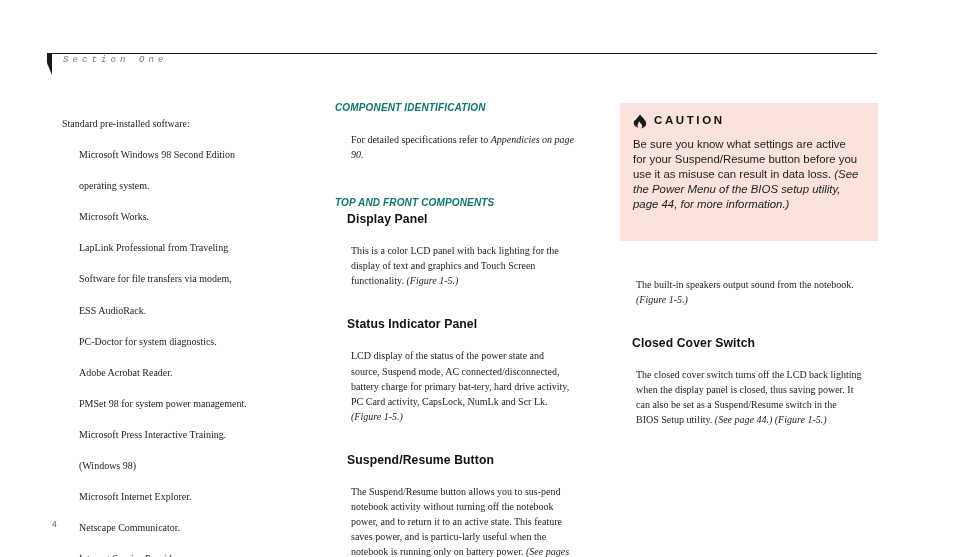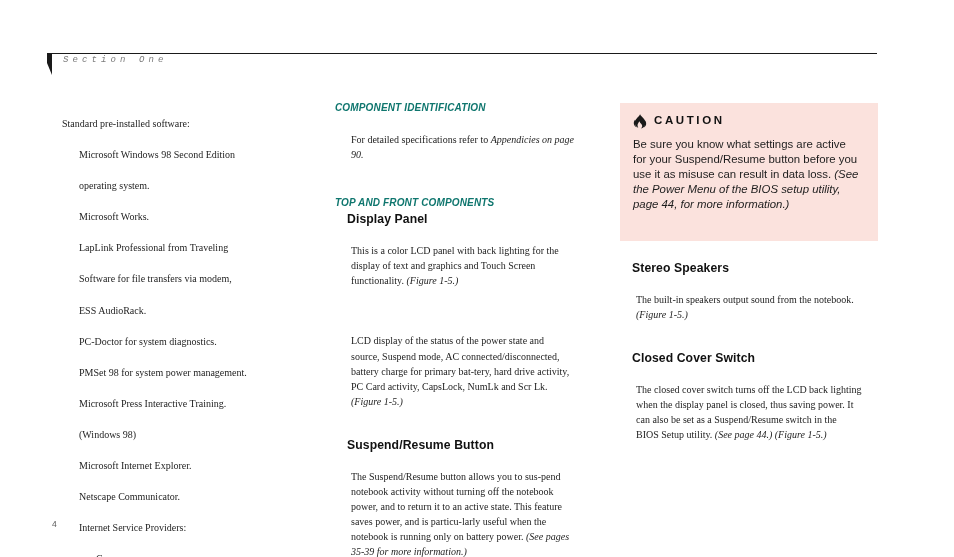--- a/index.html
+++ b/index.html
@@ -165,20 +165,21 @@
   <div class="col col-1">
     <div class="para listline lvl0">Standard pre-installed software:</div>
 
     <div class="para listline lvl1">Microsoft Windows 98 Second Edition</div>
     <div class="para listline lvl1">operating system.</div>
     <div class="para listline lvl1">Microsoft Works.</div>
     <div class="para listline lvl1">LapLink Professional from Traveling</div>
     <div class="para listline lvl1">Software for file transfers via modem,</div>
     <div class="para listline lvl1">ESS AudioRack.</div>
     <div class="para listline lvl1">PC-Doctor for system diagnostics.</div>
+    <div class="para listline lvl1">Adobe Acrobat Reader.</div>
     <div class="para listline lvl1">PMSet 98 for system power management.</div>
     <div class="para listline lvl1">Microsoft Press Interactive Training.</div>
     <div class="para listline lvl1">(Windows 98)</div>
     <div class="para listline lvl1">Microsoft Internet Explorer.</div>
     <div class="para listline lvl1">Netscape Communicator.</div>
     <div class="para listline lvl1">Internet Service Providers:</div>
     <div class="para listline lvl2">Compuserve.</div>
     <div class="para listline lvl2">AOL.</div>
     <div class="para listline lvl2">Earthlink.</div>
   </div>
@@ -189,20 +190,21 @@
 
     <div class="gap-lg"></div>
 
     <h1 class="sect">TOP AND FRONT COMPONENTS</h1>
 
     <h2 class="sub">Display Panel</h2>
     <p class="para"><span>This is a color LCD panel with back lighting for the display of text and graphics and Touch Screen functionality. </span><i>(Figure 1-5.)</i></p>
 
     <div class="gap-md"></div>
 
+    <h2 class="sub">Status Indicator Panel</h2>
     <p class="para"><span>LCD display of the status of the power state and source, Suspend mode, AC connected/disconnected, battery charge for primary bat-tery, hard drive activity, PC Card activity, CapsLock, NumLk and Scr Lk. </span><i>(Figure 1-5.)</i></p>
 
     <div class="gap-md"></div>
 
     <h2 class="sub">Suspend/Resume Button</h2>
     <p class="para"><span>The Suspend/Resume button allows you to sus-pend notebook activity without turning off the notebook power, and to return it to an active state. This feature saves power, and is particu-larly useful when the notebook is running only on battery power. </span><i>(See pages 35-39 for more information.)</i></p>
   </div>
 
   <div class="caution">
     <div class="caution-head">
@@ -219,21 +221,20 @@
           <path d="M11.8 6.2 C12.9 7.5 13.4 8.9 13.1 10.4 C12.8 11.8 11.9 12.9 10.7 13.6
                    C11.6 12.1 12.0 10.6 11.6 9.1 C11.3 8.0 11.1 7.2 11.8 6.2 Z" fill="#1a1a1a"></path>
         </svg>
       </span>
       <span class="caution-title">CAUTION</span>
     </div>
     <p class="caution-body"><span>Be sure you know what settings are active for your Suspend/Resume button before you use it as misuse can result in data loss. </span><i>(See the Power Menu of the BIOS setup utility, page 44, for more information.)</i></p>
   </div>
 
   <div class="col col-3" style="top: 261px;">
-    <h2 class="sub">Stereo Speakers</h2>
     <p class="para"><span>The built-in speakers output sound from the notebook. </span><i>(Figure 1-5.)</i></p>
 
     <div class="gap-md"></div>
 
     <h2 class="sub">Closed Cover Switch</h2>
     <p class="para"><span>The closed cover switch turns off the LCD back lighting when the display panel is closed, thus saving power. It can also be set as a Suspend/Resume switch in the BIOS Setup utility. </span><i>(See page 44.) (Figure 1-5.)</i></p>
   </div>
 
   <div class="folio">4</div>
 

